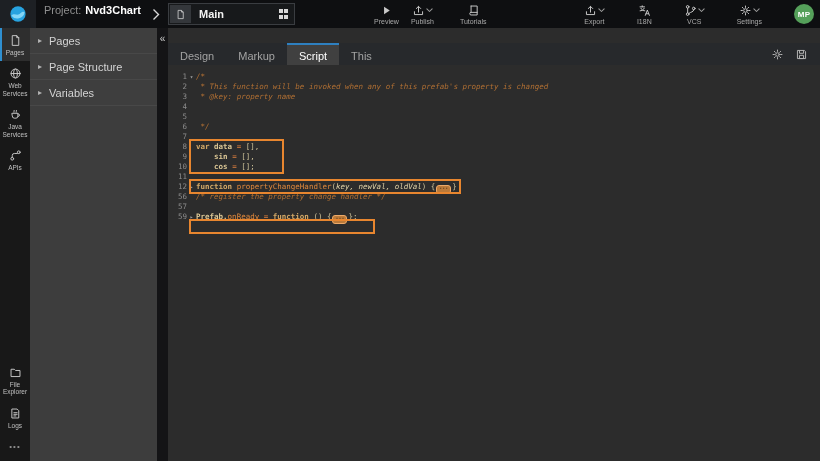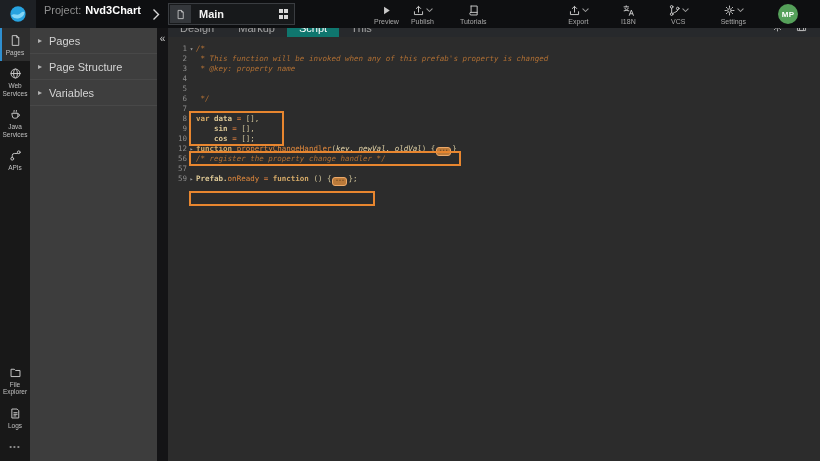--- a/index.html
+++ b/index.html
@@ -18,21 +18,21 @@
   .project .pname{color:#ffffff;font-weight:bold;}
   .crumb-chevron{position:absolute;left:152px;top:8px;width:8px;height:13px;color:#d8d8d8;}
   .page-selector{position:absolute;left:168px;top:3px;width:127px;height:22px;background:#17191b;border:1px solid #3a3d41;display:flex;align-items:center;box-sizing:border-box;}
   .page-selector .doc-box{width:21px;height:18px;margin-left:1px;background:#34373b;display:flex;align-items:center;justify-content:center;color:#cfcfcf;}
   .page-selector .doc-box svg{width:11px;height:11px;}
   .page-selector .psel-label{margin-left:8px;font-size:11px;font-weight:bold;color:#f2f2f2;}
   .grid-icon{margin-left:auto;margin-right:6px;display:grid;grid-template-columns:4px 4px;grid-template-rows:4px 4px;gap:1.5px;}
   .grid-icon i{background:#d9d9d9;}
   .tb-actions{position:absolute;top:0;height:28px;display:flex;align-items:stretch;}
   .tb-actions.left{left:368px;}
-  .tb-actions.right{right:18px;gap:20px;}
+  .tb-actions.right{right:2px;gap:20px;}
   .tb-action{display:flex;flex-direction:column;align-items:center;justify-content:center;padding:2px 6px 1px;cursor:pointer;color:#c9c9c9;}
   .tb-action .icon-row{display:flex;align-items:center;height:13px;}
   .tb-action .icon-row .ic{width:13px;height:13px;}
   .tb-action .caret{width:7px;height:5px;margin-left:1px;color:#9a9a9a;}
   .tb-action .tb-label{font-size:7px;color:#a9a9a9;margin-top:1px;white-space:nowrap;}
   .tb-actions.left .tb-action:nth-child(3){margin-left:14px;}
   .avatar{width:20px;height:20px;border-radius:50%;background:#55a05a;color:#fff;font-size:8px;font-weight:bold;display:flex;align-items:center;justify-content:center;align-self:center;margin:0 4px 0 6px;letter-spacing:.3px;}
   
   .rail{position:absolute;left:0;top:28px;width:30px;height:433px;background:#181818;display:flex;flex-direction:column;z-index:4;}
   .rail-item{width:30px;box-sizing:border-box;padding:6px 0 5px;display:flex;flex-direction:column;align-items:center;cursor:pointer;color:#c6c6c6;}
@@ -42,24 +42,24 @@
   .rail-spacer{flex:1;}
   .rail-more{text-align:center;color:#8f8f8f;font-size:8px;letter-spacing:1px;padding:8px 0 10px;cursor:pointer;}
   
   .panel{position:absolute;left:30px;top:28px;width:127px;height:433px;background:#3d3d3d;z-index:3;}
   .panel-section{height:26px;box-sizing:border-box;display:flex;align-items:center;padding-left:8px;border-bottom:1px solid #484848;background:#3e3e3e;cursor:pointer;}
   .panel-section .tri{color:#b5b5b5;font-size:8px;margin-right:7px;}
   .panel-section .sec-label{color:#d4d4d4;font-size:11px;}
   .strip{position:absolute;left:157px;top:28px;width:11px;height:433px;background:#141416;z-index:3;}
   .collapse-btn{width:11px;height:16px;margin-top:3px;color:#cfcfcf;font-size:10px;line-height:15px;text-align:center;cursor:pointer;}
   
-  .editor{position:absolute;left:168px;top:15px;width:652px;height:384px;background:#2c2c2c;}
+  .editor{position:absolute;left:168px;top:43px;width:652px;height:384px;background:#2c2c2c;}
   .tabbar{height:22px;background:#27292c;display:flex;align-items:stretch;}
   .tab{padding:0 12px;font-size:11px;line-height:22px;color:#a3a3a3;cursor:pointer;box-sizing:border-box;border-top:2px solid transparent;}
-  .tab.active{background:#0f766e;color:#ffffff;border-top:2px solid #2e80c0;}
+  .tab.active{background:#404040;color:#ffffff;border-top:2px solid #2e80c0;}
   .tabbar-right{margin-left:auto;display:flex;align-items:center;gap:11px;padding-right:12px;color:#b5b5b5;}
   .tabbar-right .tbi{width:13px;height:13px;cursor:pointer;}
   
   .code-pane{position:relative;height:411px;background:#2c2c2c;padding-top:7px;box-sizing:border-box;
     font-family:"DejaVu Sans Mono",monospace;font-size:7.5px;cursor:text;}
   .cline{display:flex;height:10px;line-height:10px;white-space:pre;}
   .gnum{width:19px;text-align:right;color:#8c8c8c;font-size:7.5px;flex:none;cursor:pointer;}
   .gfold{width:9px;text-align:center;color:#9c9c9c;font-size:6px;flex:none;cursor:pointer;}
   .ctext{flex:none;}
   .tk-cm{color:#b06f33;font-style:italic;}
@@ -321,20 +321,21 @@
       <div class="cline"><span class="gnum">1</span><span class="gfold">▾</span><span class="ctext"><span class="tk-cm">/*</span></span></div>
       <div class="cline"><span class="gnum">2</span><span class="gfold"></span><span class="ctext"><span class="tk-cm"> * This function will be invoked when any of this prefab's property is changed</span></span></div>
       <div class="cline"><span class="gnum">3</span><span class="gfold"></span><span class="ctext"><span class="tk-cm"> * @key: property name</span></span></div>
       <div class="cline"><span class="gnum">4</span><span class="gfold"></span></div>
       <div class="cline"><span class="gnum">5</span><span class="gfold"></span></div>
       <div class="cline"><span class="gnum">6</span><span class="gfold"></span><span class="ctext"><span class="tk-cm"> */</span></span></div>
       <div class="cline"><span class="gnum">7</span><span class="gfold"></span><span class="ctext"></span></div>
       <div class="cline"><span class="gnum">8</span><span class="gfold"></span><span class="ctext"><span class="tk-kw">var</span><span class="tk-ws"> </span><span class="tk-id">data</span><span class="tk-ws"> </span><span class="tk-op">=</span><span class="tk-ws"> </span><span class="tk-pn">[],</span></span></div>
       <div class="cline"><span class="gnum">9</span><span class="gfold"></span><span class="ctext"><span class="tk-ws">    </span><span class="tk-id">sin</span><span class="tk-ws"> </span><span class="tk-op">=</span><span class="tk-ws"> </span><span class="tk-pn">[],</span></span></div>
       <div class="cline"><span class="gnum">10</span><span class="gfold"></span><span class="ctext"><span class="tk-ws">    </span><span class="tk-id">cos</span><span class="tk-ws"> </span><span class="tk-op">=</span><span class="tk-ws"> </span><span class="tk-pn">[];</span></span></div>
+      <div class="cline"><span class="gnum">11</span><span class="gfold"></span><span class="ctext"></span></div>
       <div class="cline"><span class="gnum">12</span><span class="gfold">▸</span><span class="ctext"><span class="tk-kw">function</span><span class="tk-ws"> </span><span class="tk-fn">propertyChangeHandler</span><span class="tk-pn">(</span><span class="tk-pr">key, newVal, oldVal</span><span class="tk-pn">) {</span><span class="pill">···</span><span class="tk-pn">}</span></span></div>
       <div class="cline"><span class="gnum">56</span><span class="gfold"></span><span class="ctext"><span class="tk-cm">/* register the property change handler */</span></span></div>
       <div class="cline"><span class="gnum">57</span><span class="gfold"></span><span class="ctext"></span></div>
       <div class="cline"><span class="gnum">59</span><span class="gfold">▸</span><span class="ctext"><span class="tk-id">Prefab.</span><span class="tk-fn">onReady</span><span class="tk-ws"> </span><span class="tk-op">=</span><span class="tk-ws"> </span><span class="tk-kw">function</span><span class="tk-pn"> () {</span><span class="pill">···</span><span class="tk-pn">};</span></span></div>
       <div class="ann" style="top: 74px; height: 35px; width: 95px;"></div>
       <div class="ann" style="top: 114px; height: 15px; width: 272px;"></div>
       <div class="ann" style="top: 154px; height: 15px; width: 186px;"></div>
     </div>
 </div>
 

